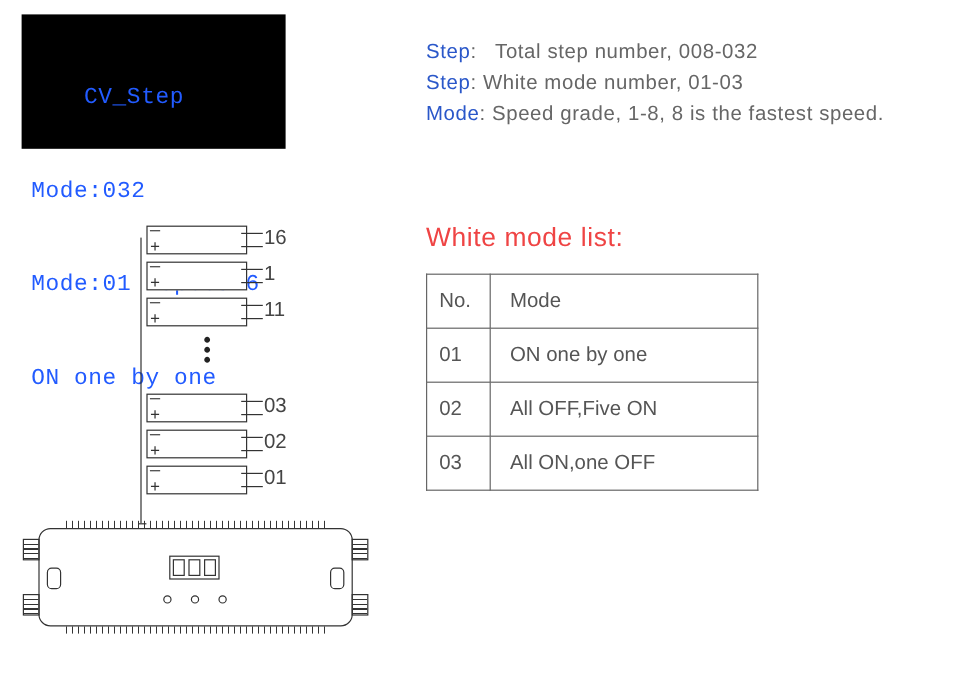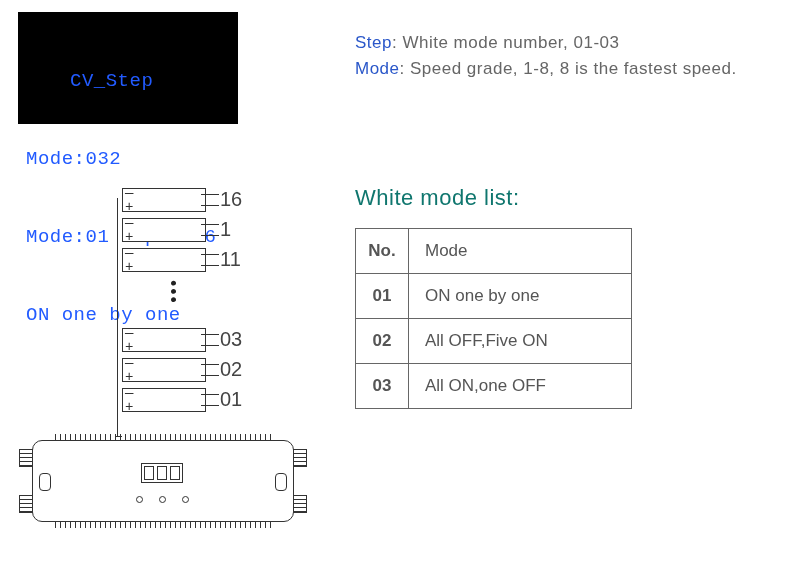--- a/index.html
+++ b/index.html
@@ -41,37 +41,37 @@
     color: #666;
     letter-spacing: 0.5px;
   }
   .descs .key { color: #2a57c9; }
 
   
   .wm-title {
     position: absolute;
     left: 355px; top: 185px;
     font-size: 22px;
-    color: #0f766e;
+    color: #ef4444;
     letter-spacing: 0.5px;
   }
   .wm-table {
     position: absolute;
     left: 355px; top: 228px;
     border-collapse: collapse;
     font-size: 17px;
     color: #555;
   }
   .wm-table th, .wm-table td {
     border: 1px solid #666;
     padding: 4px 16px;
     text-align: left;
     font-weight: 300;
   }
-  .wm-table th.noh, .wm-table td.no { width: 32px; text-align: center; padding: 12px 10px; font-weight: bold; }
+  .wm-table th.noh, .wm-table td.no { width: 32px; padding: 12px 10px; }
   .wm-table td.name { width: 190px; }
 
   
   .diagram {
     position: absolute;
     left: 32px; top: 188px;
     width: 280px; height: 360px;
   }
 
   .port-row {
@@ -93,21 +93,21 @@
     position: absolute; left: 2px;
     font-family: "Courier New", monospace;
     font-size: 14px; line-height: 10px;
     color:#333;
   }
   .port-minus { top: -1px; }
   .port-plus  { bottom: -1px; }
   .port-num {
     position: absolute;
     left: 188px;
-    font-size: 20px;
+    font-size: 17px;
     color: #444;
   }
 
   .dots { position: absolute; left: 130px; font-size: 18px; letter-spacing: 2px; color:#222; }
 
   
   .bus {
     position: absolute;
     left: 85px;
     top: 10px;
@@ -186,20 +186,24 @@
 <body>
 
 <div class="lcd">
   <span class="lcd-line title">CV_Step</span>
   <span class="lcd-line">Mode:032</span>
   <span class="lcd-line">Mode:01  Speed:6</span>
   <span class="lcd-line">ON one by one</span>
 </div>
 
 <div class="descs">
+  <div>
+    <span class="key">Step</span>:&nbsp;&nbsp;
+    <span>Total step number, 008-032</span>
+  </div>
   <div>
     <span class="key">Step</span>:
     <span>White mode number, 01-03</span>
   </div>
   <div>
     <span class="key">Mode</span>:
     <span>Speed grade, 1-8, 8 is the fastest speed.</span>
   </div>
 </div>
 

